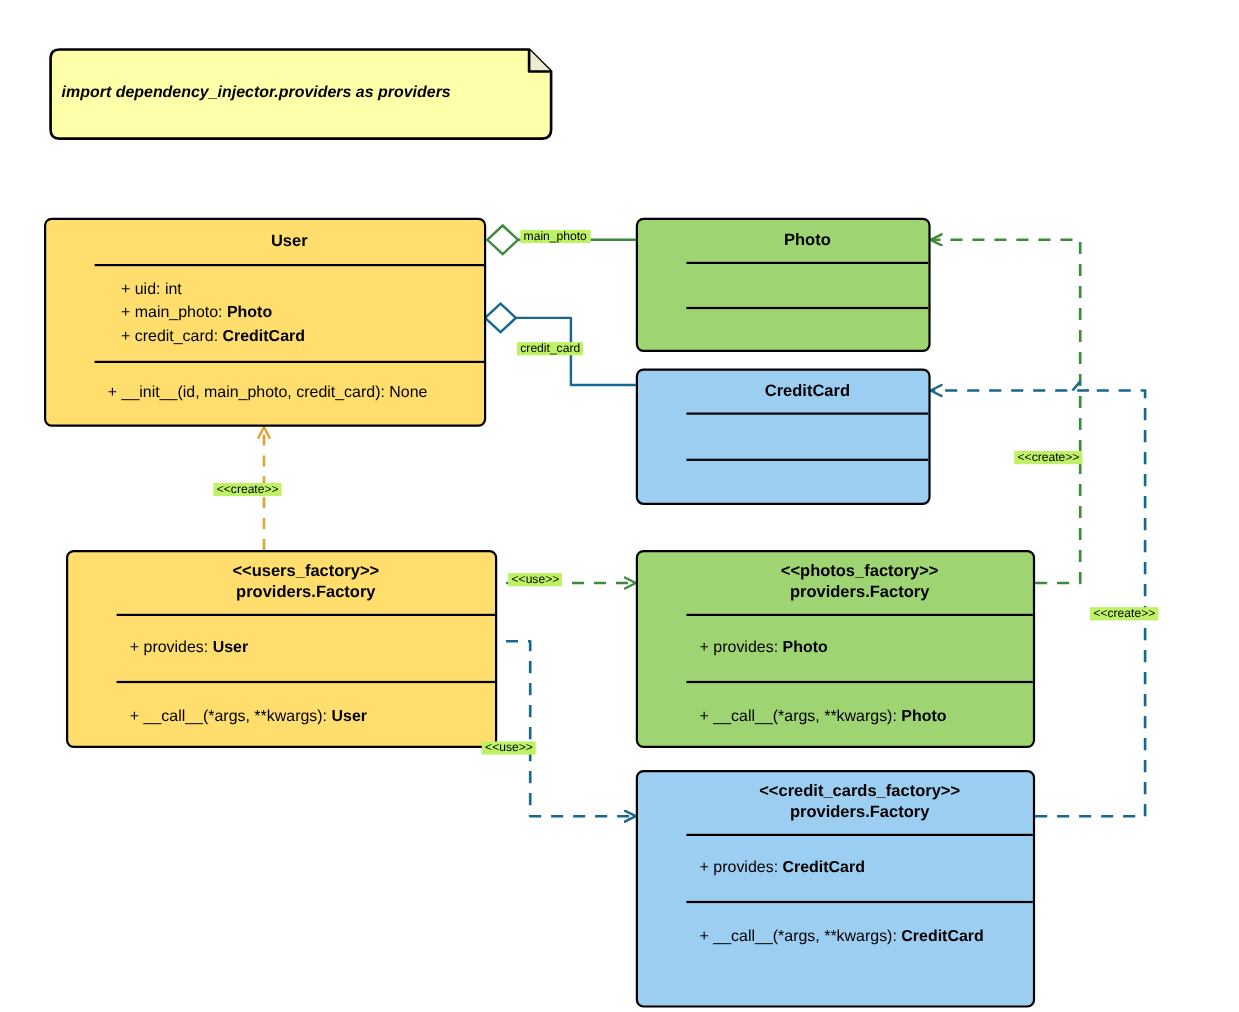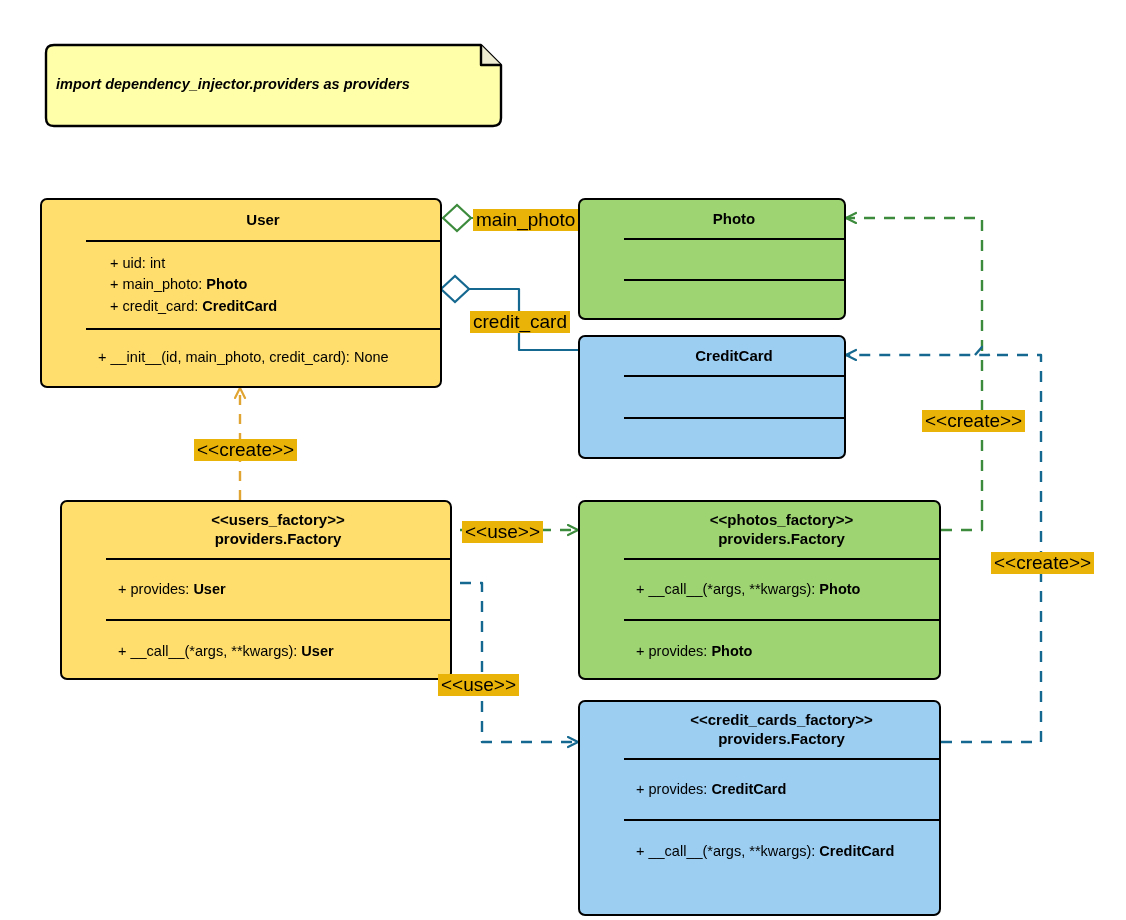--- a/index.html
+++ b/index.html
@@ -86,24 +86,24 @@
     top: 33px;
     font-size: 14.5px;
     font-weight: bold;
     color: #000000;
     white-space: nowrap;
   }
 
   
   .edge-label {
     position: absolute;
-    font-size: 19px;
+    font-size: 11px;
     color: #000000;
     white-space: nowrap;
-    background: #eab308;
+    background: #bef264;
     padding: 0 3px;
     z-index: 4;
   }
 </style>
 </head>
 <body>
 
 <div id="canvas">
 
   <svg id="wires" viewBox="0 0 1126 920" width="1126" height="920">
@@ -204,24 +204,24 @@
       <div class="uml-member"><span>+ __call__(*args, **kwargs): </span><b>User</b></div>
     </div>
   </div>
 
   <div class="uml-class fill-green" style="left:578px; top:500px; width:363px; height:180px;">
     <div class="uml-row uml-title" style="height:58px;">
       <span class="ln">&lt;&lt;photos_factory&gt;&gt;</span>
       <span class="ln">providers.Factory</span>
     </div>
     <div class="uml-row uml-member-wrap" style="height:61px;">
+      <div class="uml-member"><span>+ provides: </span><b>Photo</b></div>
+    </div>
+    <div class="uml-row uml-member-wrap" style="height:61px;">
       <div class="uml-member"><span>+ __call__(*args, **kwargs): </span><b>Photo</b></div>
-    </div>
-    <div class="uml-row uml-member-wrap" style="height:61px;">
-      <div class="uml-member"><span>+ provides: </span><b>Photo</b></div>
     </div>
   </div>
 
   <div class="uml-class fill-blue" style="left:578px; top:700px; width:363px; height:216px;">
     <div class="uml-row uml-title" style="height:58px;">
       <span class="ln">&lt;&lt;credit_cards_factory&gt;&gt;</span>
       <span class="ln">providers.Factory</span>
     </div>
     <div class="uml-row uml-member-wrap" style="height:61px;">
       <div class="uml-member"><span>+ provides: </span><b>CreditCard</b></div>

